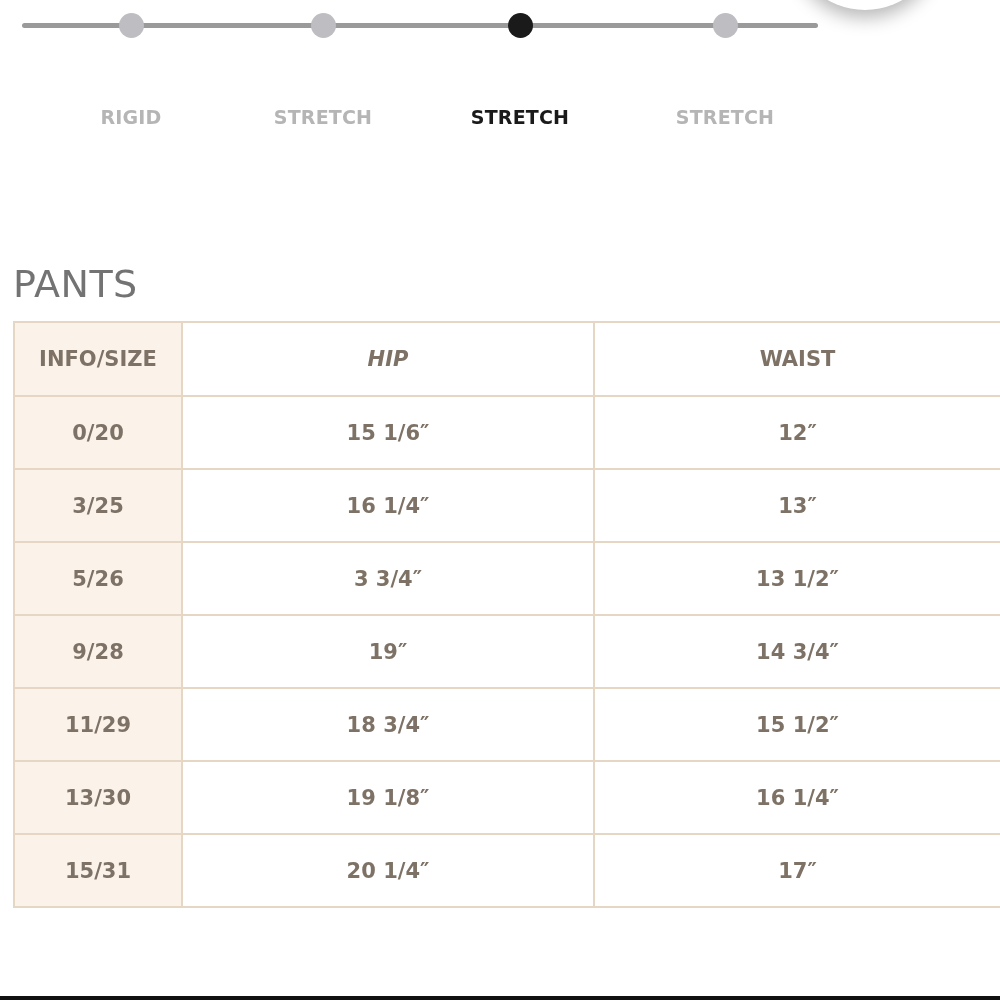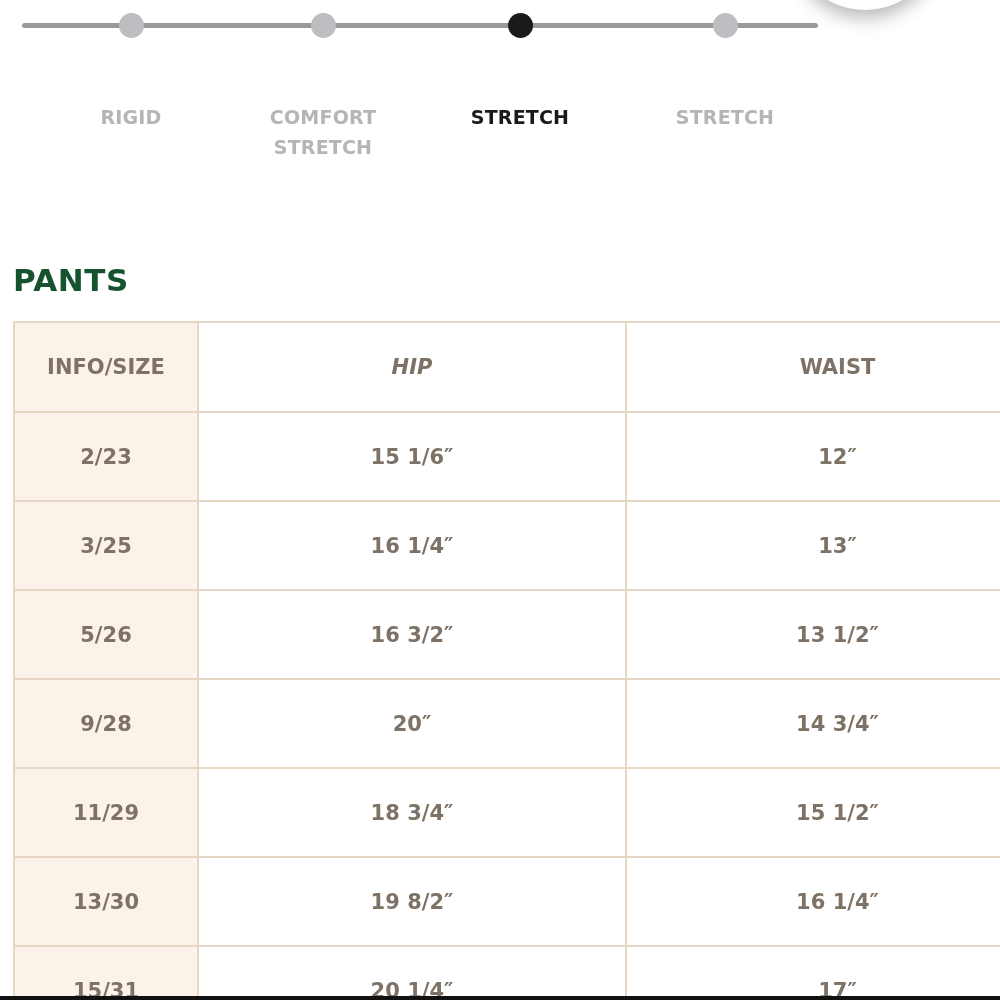--- a/index.html
+++ b/index.html
@@ -63,42 +63,42 @@
       letter-spacing: 0.2px;
       margin-top: 42px;
     }
     .scale-label.active {
       color: #1a1a1a;
     }
     .section-title {
       position: absolute;
       left: 13px;
       top: 262px;
-      font-size: 31px;
-      font-weight: bold;
-      color: #14532d;
+      font-size: 38px;
+      font-weight: normal;
+      color: #737373;
       letter-spacing: 0.5px;
     }
     .size-table {
       position: absolute;
       left: 13px;
       top: 321px;
       width: 961px;
       border-collapse: collapse;
       table-layout: fixed;
     }
     .size-table td, .size-table th {
       border: 2px solid #e6d7c4;
       text-align: center;
       vertical-align: middle;
       font-size: 21px;
       font-weight: bold;
       color: #7d7265;
       height: 63px;
-      padding: 12px;
+      padding: 4px;
     }
     .size-table th { height: 64px; font-weight: bold; }
     .size-table .col-size { width: 158px; background: #fbf2ea; }
     .size-table .col-hip { width: 402px; font-style: italic; }
     .size-table .col-waist { width: 397px; }
     .bottom-rule {
       position: absolute;
       left: 0;
       top: 996px;
       width: 1000px;
@@ -115,68 +115,67 @@
   <div class="scale-track"></div>
   <div class="scale-dot" style="left:131px"></div>
   <div class="scale-dot" style="left:323px"></div>
   <div class="scale-dot active" style="left:520px"></div>
   <div class="scale-dot" style="left:725px"></div>
 
   <div class="scale-label" style="left:131px">
     <div>RIGID</div>
   </div>
   <div class="scale-label" style="left:323px">
-    <div>COMFORT</div>
     <div>STRETCH</div>
   </div>
   <div class="scale-label active" style="left:520px">
     <div>STRETCH</div>
   </div>
   <div class="scale-label" style="left:725px">
     <div>STRETCH</div>
   </div>
 </div>
 
 <div class="section-title">PANTS</div>
 
 <table class="size-table">
   <tbody>
       <tr>
     <th class="col-size">INFO/SIZE</th>
     <th class="col-hip">HIP</th>
     <th class="col-waist">WAIST</th>
   </tr>
   <tr>
-    <td class="col-size">2/23</td>
+    <td class="col-size">0/20</td>
     <td>15 1/6″</td>
     <td>12″</td>
   </tr>
   <tr>
     <td class="col-size">3/25</td>
     <td>16 1/4″</td>
     <td>13″</td>
   </tr>
   <tr>
     <td class="col-size">5/26</td>
-    <td>16 3/2″</td>
+    <td>3 3/4″</td>
     <td>13 1/2″</td>
   </tr>
   <tr>
     <td class="col-size">9/28</td>
-    <td>20″</td>
+    <td>19″</td>
     <td>14 3/4″</td>
   </tr>
   <tr>
     <td class="col-size">11/29</td>
     <td>18 3/4″</td>
     <td>15 1/2″</td>
   </tr>
   <tr>
     <td class="col-size">13/30</td>
-    <td>19 8/2″</td>
+    <td>19 1/8″</td>
     <td>16 1/4″</td>
   </tr>
   <tr>
     <td class="col-size">15/31</td>
     <td>20 1/4″</td>
     <td>17″</td>
   </tr>
 </tbody>
   </table>
 

